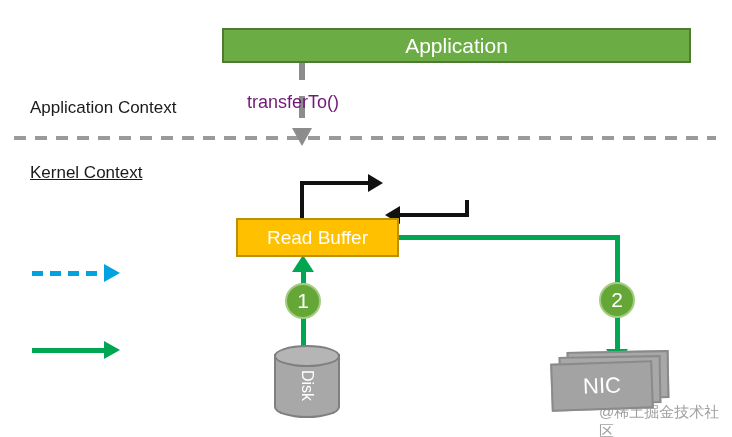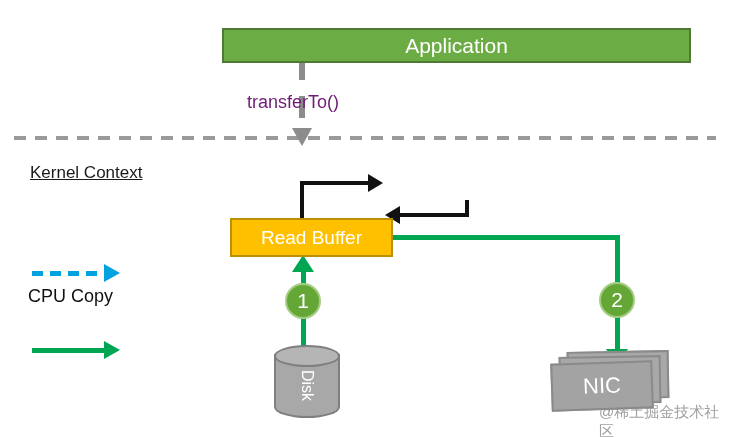--- a/index.html
+++ b/index.html
@@ -6,21 +6,21 @@
   body{font-family:"Liberation Sans", sans-serif;}
   #stage{position:relative;width:732px;height:437px;background:#ffffff;overflow:hidden;}
 
   .abs{position:absolute;}
 
   
   .app-box{left:222px;top:28px;width:465px;height:31px;background:#6CAC44;border:2px solid #4E7A33;
            color:#fff;font-size:21px;display:flex;align-items:center;justify-content:center;}
   .fd-box{left:384px;top:163px;width:165px;height:35px;background:#5B9BD5;border:2px solid #3E6E9E;
           color:#fff;font-size:18px;display:flex;align-items:center;justify-content:center;}
-  .rb-box{left:230px;top:218px;width:159px;height:35px;background:#FFC000;border:2px solid #BC9000;
+  .rb-box{left:236px;top:218px;width:159px;height:35px;background:#FFC000;border:2px solid #BC9000;
           color:#fff;font-size:19px;display:flex;align-items:center;justify-content:center;z-index:3;}
 
   
   .ctx-label{color:#1a1a1a;font-size:17px;}
   .app-ctx{left:30px;top:98px;}
   .kernel-ctx{left:30px;top:163px;text-decoration:underline;}
   .call-label{left:247px;top:92px;color:#701a75;font-size:18px;z-index:4;}
 
   
   .gray-seg{width:6px;background:#8C8C8C;left:299px;}
@@ -96,20 +96,21 @@
 <div id="stage">
 
   <div class="abs app-box">
     <span>Application</span>
   </div>
 
   <div class="abs gray-seg gseg1"></div>
   <div class="abs gray-seg gseg2"></div>
   <div class="abs gray-head"></div>
 
+  <div class="abs ctx-label app-ctx">Application Context</div>
   <div class="abs call-label">transferTo()</div>
 
   <div class="abs divider"></div>
 
   <div class="abs ctx-label kernel-ctx">Kernel Context</div>
 
 
   <div class="abs rb-box">
     <span>Read Buffer</span>
   </div>
@@ -141,20 +142,19 @@
   <div class="abs disk-label">Disk</div>
 
   <div class="abs nic-card nic3"></div>
   <div class="abs nic-card nic2"></div>
   <div class="abs nic-card nic1">
     <span>NIC</span>
   </div>
 
   <div class="abs cpu-line"></div>
   <div class="abs cpu-head"></div>
-  <div class="abs cpu-label">CPU Copy</div>
 
   <div class="abs grn dma-line"></div>
   <div class="abs dma-head"></div>
 
   <div class="abs watermark">@稀土掘金技术社区</div>
 
 </div>
 
 </body></html>

